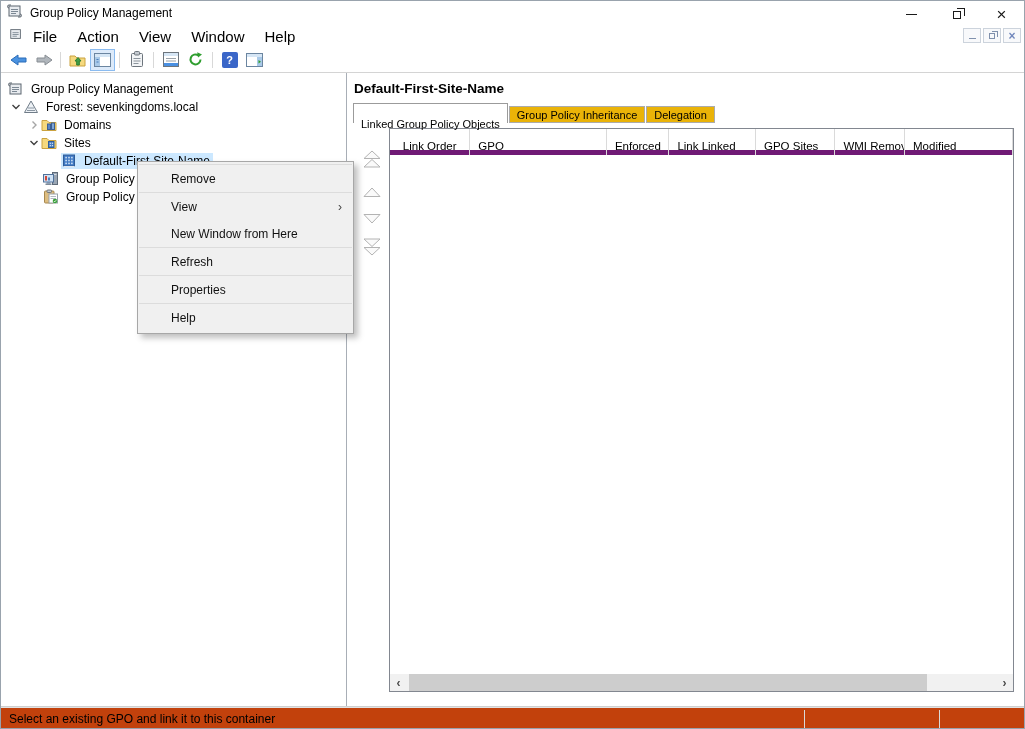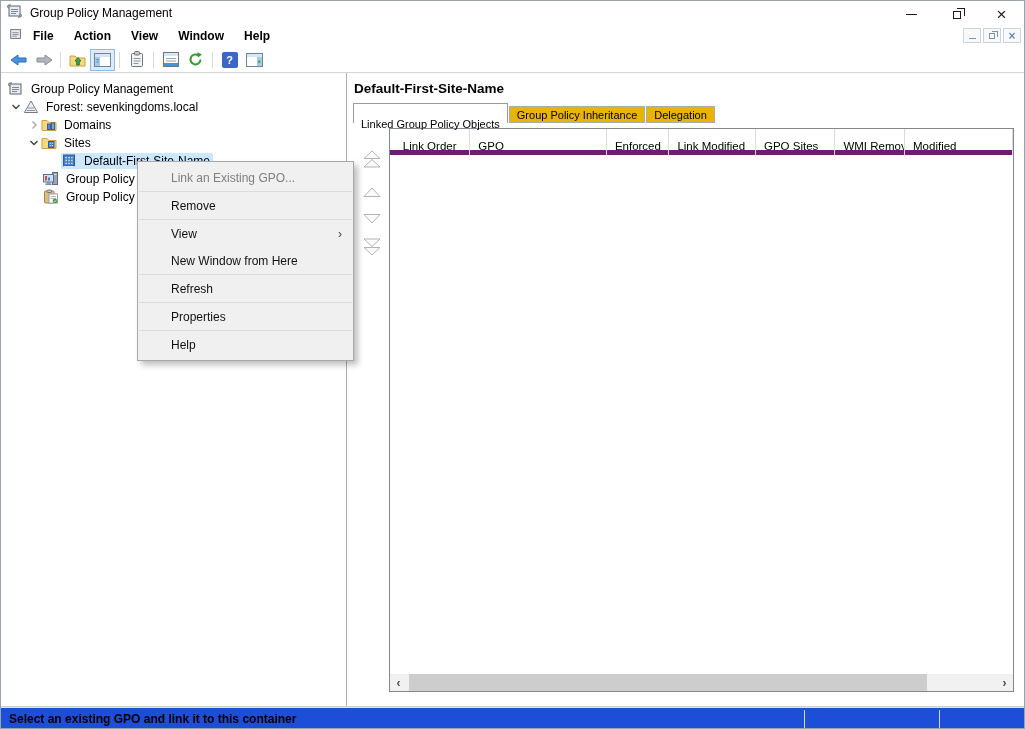--- a/index.html
+++ b/index.html
@@ -13,21 +13,21 @@
   .win-controls { position:absolute; right:0; top:0; height:26px; display:flex; }
   .win-btn { width:45px; height:26px; display:flex; align-items:center; justify-content:center; }
   .glyph-min { width:11px; height:1px; background:#1a1a1a; }
   .glyph-restore { width:8px; height:8px; border:1px solid #1a1a1a; background:#fff; position:relative; margin-top:2px; }
   .glyph-restore::before { content:""; position:absolute; top:-4px; left:3px; width:7px; height:7px; border-top:1px solid #1a1a1a; border-right:1px solid #1a1a1a; }
   .glyph-close { font-size:17px; color:#1a1a1a; line-height:17px; font-weight:400; }
 
   
   .menubar { position:absolute; left:0; top:24px; right:0; height:22px; background:#fff; display:flex; align-items:center; }
   .menubar .menu-icon { margin-left:8px; }
-  .menu-item { font-size:12px; color:#000; padding:3px 10px;font-weight:bold; }
+  .menu-item { font-size:15px; color:#000; padding:3px 10px; }
   .mdi-controls { position:absolute; right:3px; top:3px; display:flex; gap:2px; }
   .mdi-btn { width:18px; height:15px; border:1px solid #ccd3dc; background:#f8f9fb; display:flex; align-items:center; justify-content:center; }
   .mdi-min { width:7px; height:1px; background:#8091ad; margin-top:6px; }
   .mdi-restore { width:6px; height:6px; border:1px solid #8091ad; position:relative; margin-top:1px; }
   .mdi-restore::before { content:""; position:absolute; top:-3px; left:2px; width:5px; height:5px; border-top:1px solid #8091ad; border-right:1px solid #8091ad; }
   .mdi-close { font-size:12px; font-weight:bold; color:#7288bd; line-height:12px; }
 
   
   .toolbar { position:absolute; left:0; top:46px; right:0; height:26px; background:#fff; border-bottom:1px solid #d4d4d4; display:flex; align-items:center; padding-left:5px; }
   .tb-btn { width:25px; height:22px; display:flex; align-items:center; justify-content:center; border:1px solid transparent; }
@@ -68,21 +68,21 @@
   .th.center { justify-content:center; padding-left:0; }
   .sort-caret { position:absolute; left:40px; top:1px; }
 
   
   .hscroll { position:absolute; left:0; right:0; bottom:0; height:17px; background:#f1f1f1; }
   .hs-arrow { position:absolute; top:0; width:17px; height:17px; display:flex; align-items:center; justify-content:center; font-size:12px; font-weight:bold; color:#4a4a4a; }
   .hs-left { left:0; } .hs-right { right:0; }
   .hs-thumb { position:absolute; left:19px; top:0; width:518px; height:17px; background:#cdcdcd; }
 
   
-  .statusbar { position:absolute; left:0; top:706px; right:0; height:23px; background:#1d4ed8; border-top:1px solid #e2e2e2; display:flex; align-items:center;font-weight:bold; }
+  .statusbar { position:absolute; left:0; top:706px; right:0; height:23px; background:#c2410c; border-top:1px solid #e2e2e2; display:flex; align-items:center; }
   .status-text { font-size:12px; color:#000; margin-left:8px; }
   .status-div { position:absolute; top:2px; width:1px; height:20px; background:#d9d9d9; }
 </style>
 </head>
 <body>
 
 <div class="window">
 
   <div class="titlebar">
     <span class="app-icon">
@@ -351,34 +351,33 @@
   <div class="gpo-table">
     <span class="sort-caret">
       <svg width="11" height="6" viewBox="0 0 11 6">
           <polyline points="1,5 5.5,1 10,5" fill="none" stroke="#5a5a5a" stroke-width="1"></polyline>
         </svg>
     </span>
     <div class="thead">
       <div class="th center" style="width:90px;">Link Order</div>
       <div class="th" style="width:152px;">GPO</div>
       <div class="th" style="width:69px;">Enforced</div>
-      <div class="th" style="width:96px;">Link Modified</div>
+      <div class="th" style="width:96px;">Link Linked</div>
       <div class="th" style="width:88px;">GPO Sites</div>
       <div class="th" style="width:77px;">WMI Remove</div>
       <div class="th" style="width:120px;">Modified</div>
     </div>
     <div class="hscroll">
       <div class="hs-arrow hs-left">‹</div>
       <div class="hs-thumb"></div>
       <div class="hs-arrow hs-right">›</div>
     </div>
   </div>
 
   <div class="ctx-menu">
-    <div class="ctx-item disabled">Link an Existing GPO...</div>
     <div class="ctx-sep"></div>
     <div class="ctx-item">Remove</div>
     <div class="ctx-sep"></div>
     <div class="ctx-item">
       <span>View</span>
       <span class="submenu-arrow">›</span>
     </div>
     <div class="ctx-item">New Window from Here</div>
     <div class="ctx-sep"></div>
     <div class="ctx-item">Refresh</div>

